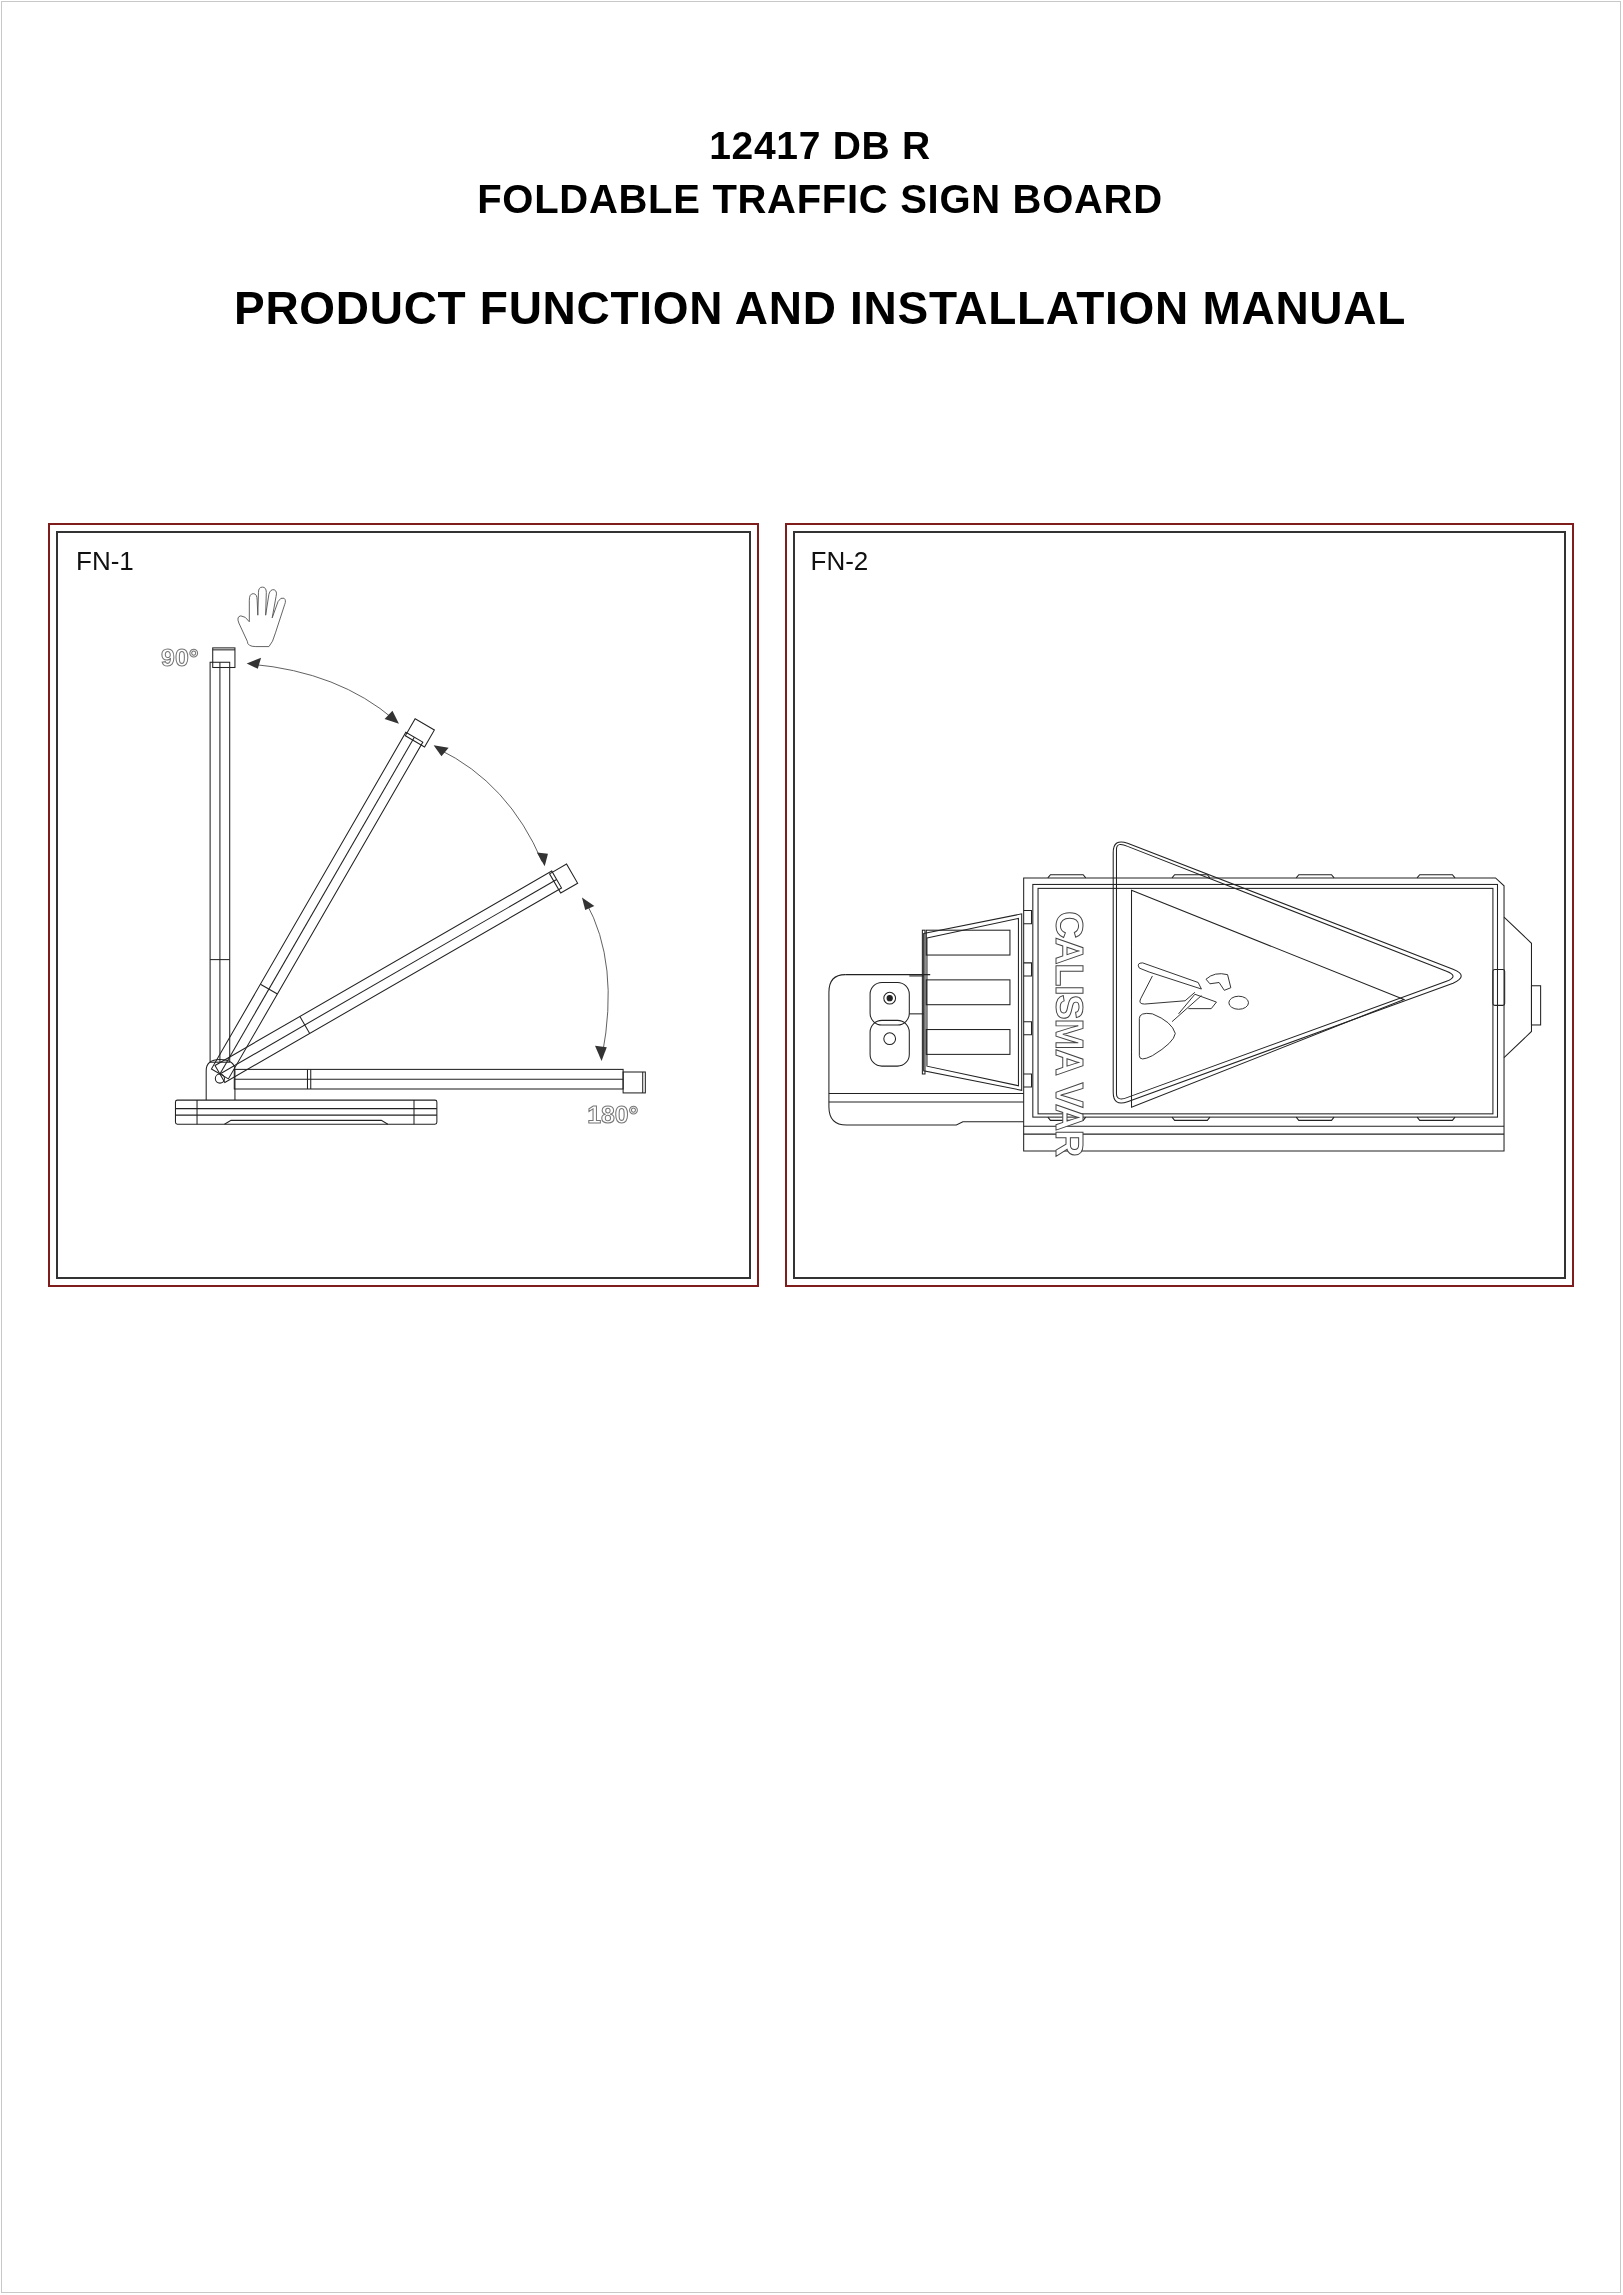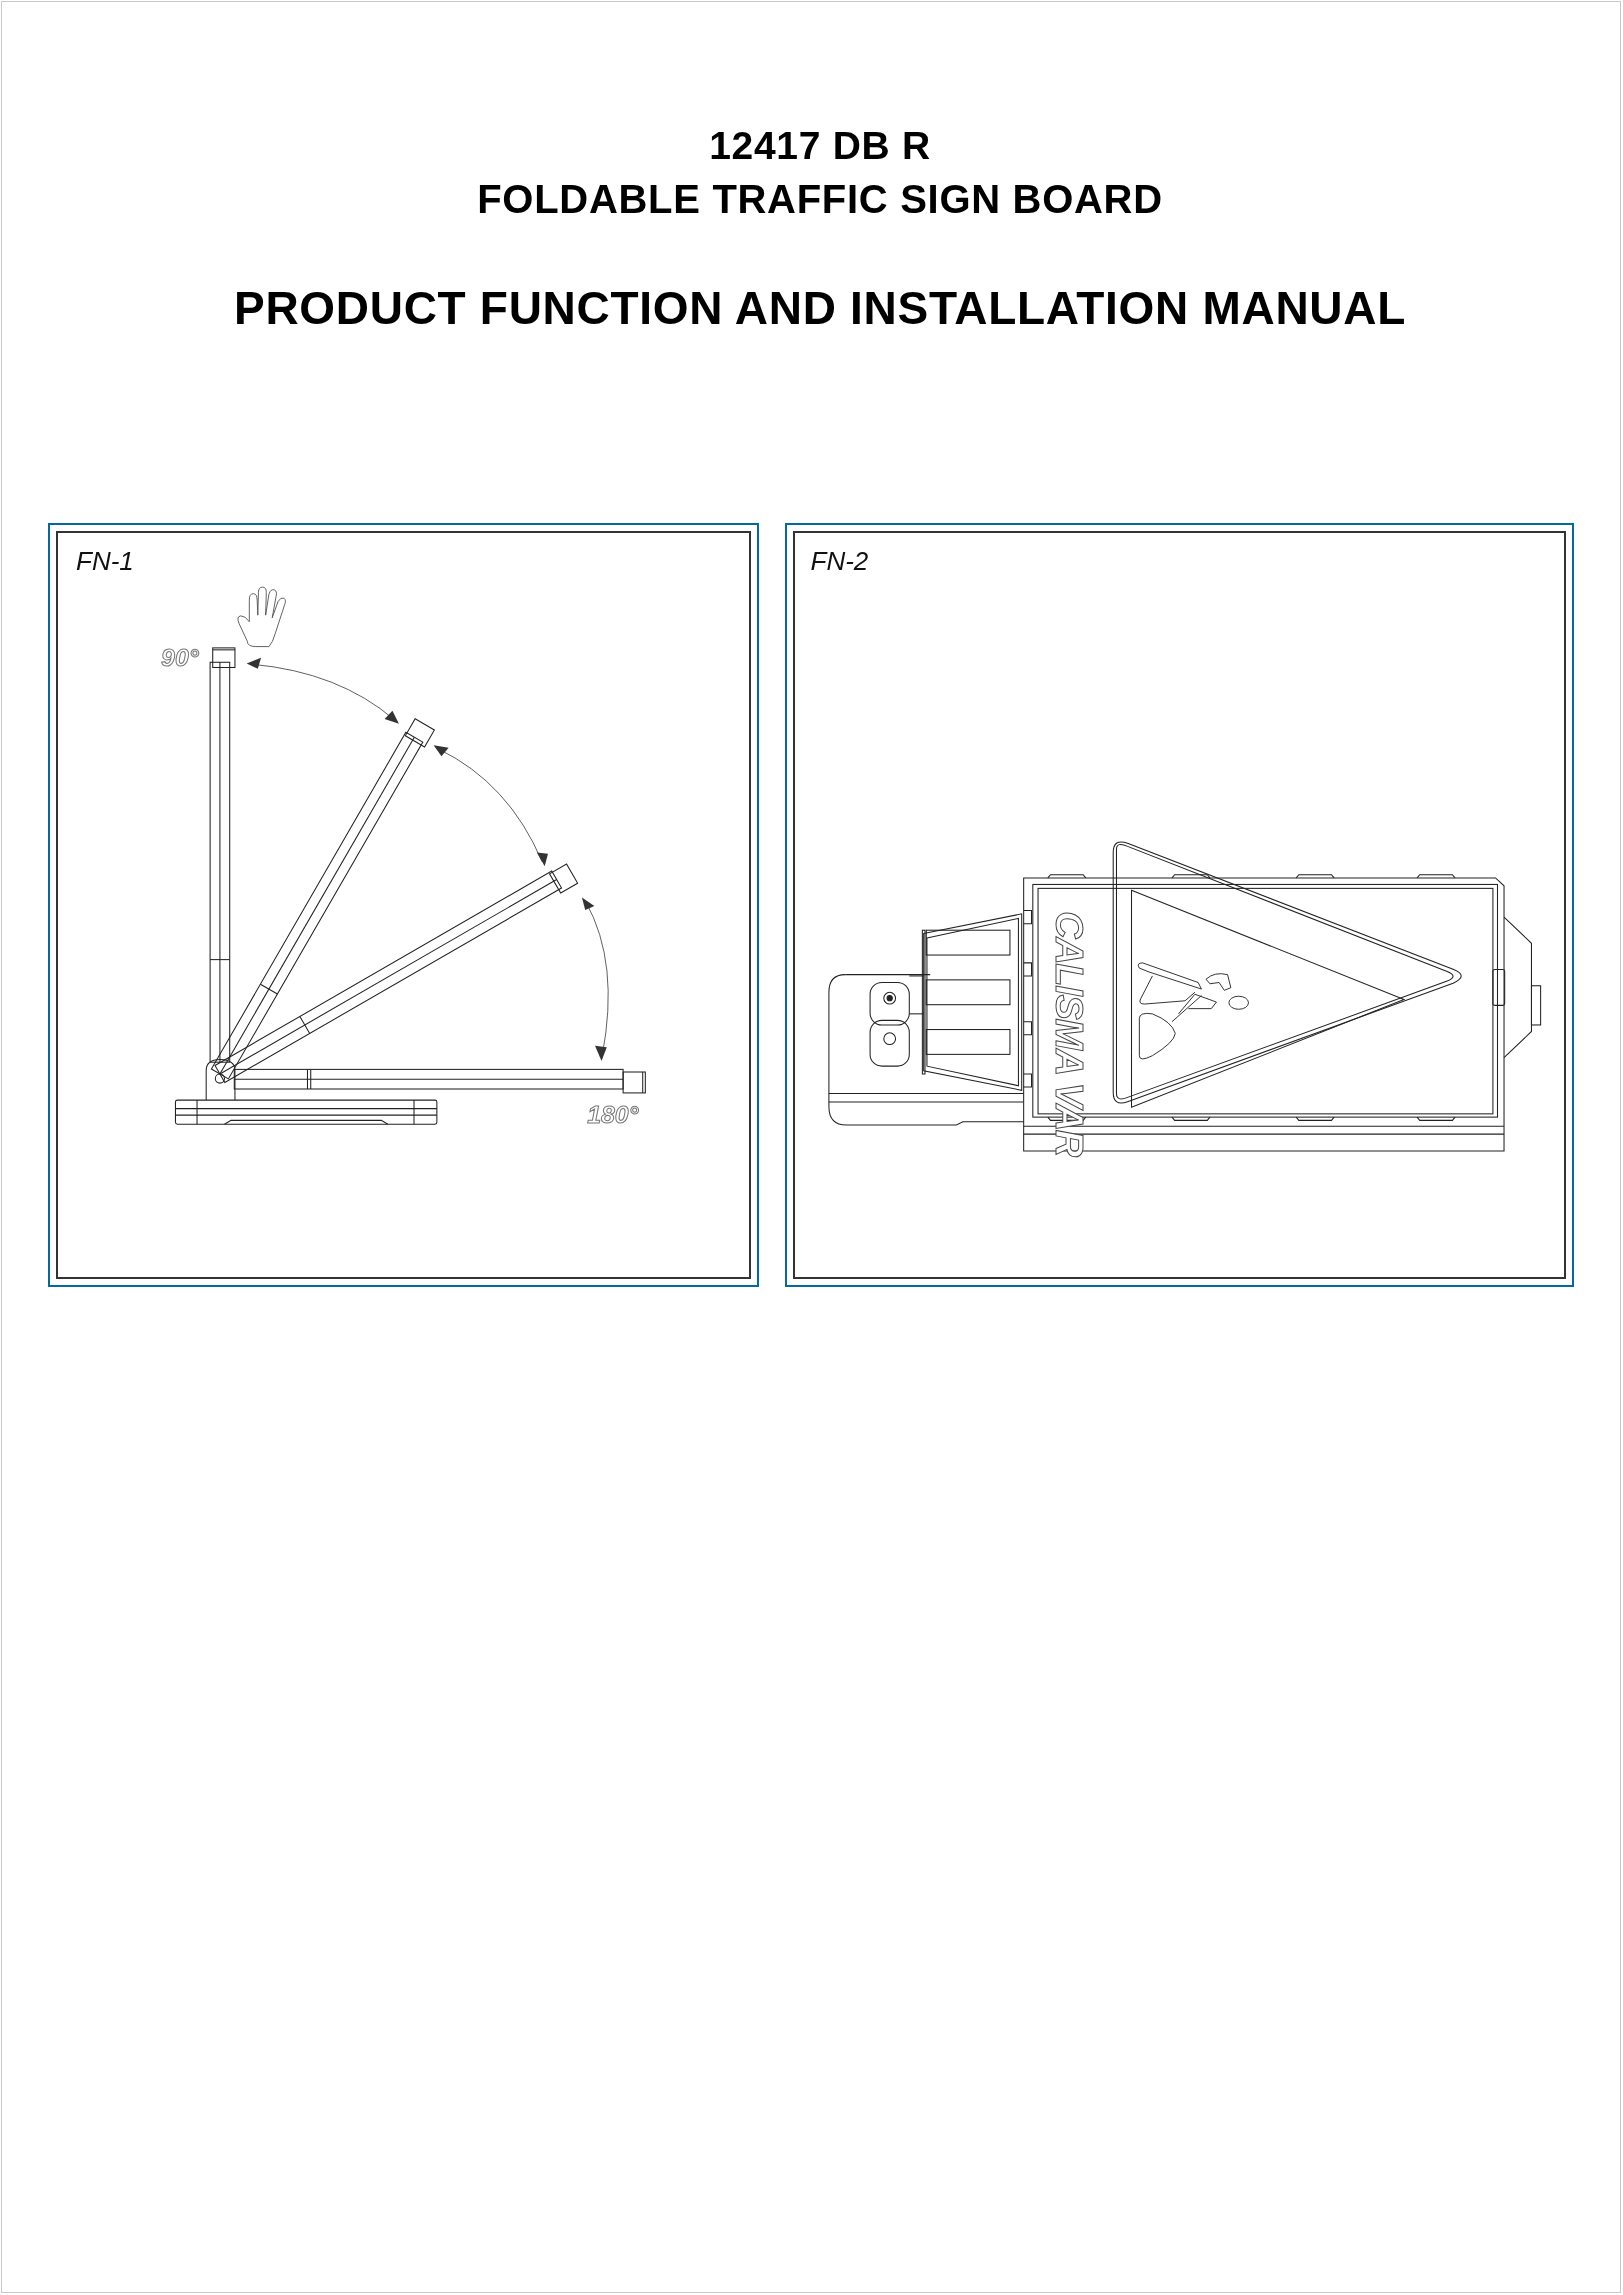--- a/index.html
+++ b/index.html
@@ -2,21 +2,21 @@
 <html style="font-size:10.5px"><head>
 <meta charset="utf-8">
 <style>
   html, body { margin:0; padding:0; background:#ffffff; }
   body { width:1624px; height:2295px; position:relative; overflow:hidden; font-family:"Liberation Sans", sans-serif; }
   .page-border { position:absolute; left:0.7px; top:0.7px; width:1620px; height:2292px; border:1.3px solid #c8c8c8; box-sizing:border-box; }
   .title { position:absolute; left:8px; width:1624px; text-align:center; font-weight:bold; color:#000; letter-spacing:0.7px; white-space:nowrap; }
   .t1 { top:123px; font-size:39px; line-height:46px; }
   .t2 { top:176px; font-size:40px; line-height:46px; }
   .t3 { top:285px; font-size:46px; line-height:47px; }
-  .panel-outer { position:absolute; border:2px solid #0369a1; box-sizing:border-box;font-style:italic; }
+  .panel-outer { position:absolute; border:2px solid #7f1d1d; box-sizing:border-box; }
   .panel-inner { position:absolute; left:5.9px; top:5.9px; right:5.9px; bottom:5.9px; border:2px solid #333; box-sizing:border-box; }
   .panel-label { position:absolute; font-size:26px; color:#111; line-height:29px; }
   svg.drawing { position:absolute; left:0; top:0; overflow:visible; }
   .outline-text { fill:#fff; stroke:#777; stroke-width:1.6; font-family:"Liberation Sans", sans-serif; }
 </style>
 </head>
 <body>
 
 <div class="page-border"></div>
 

